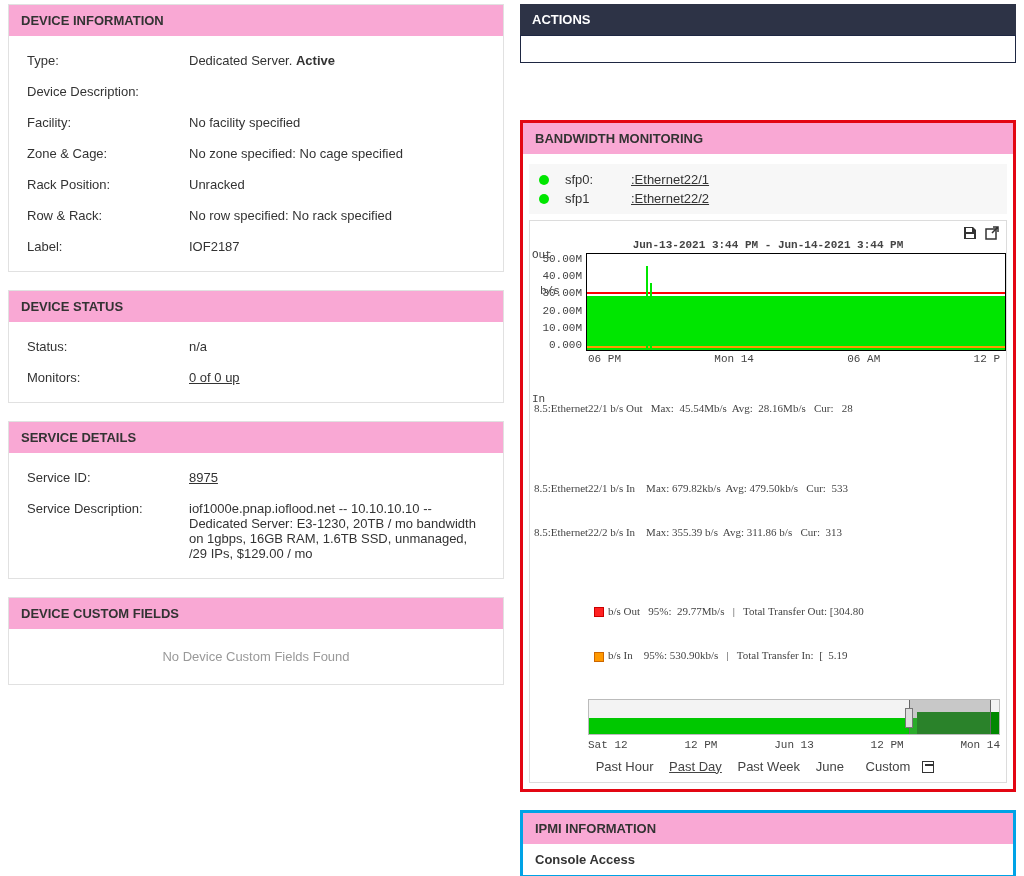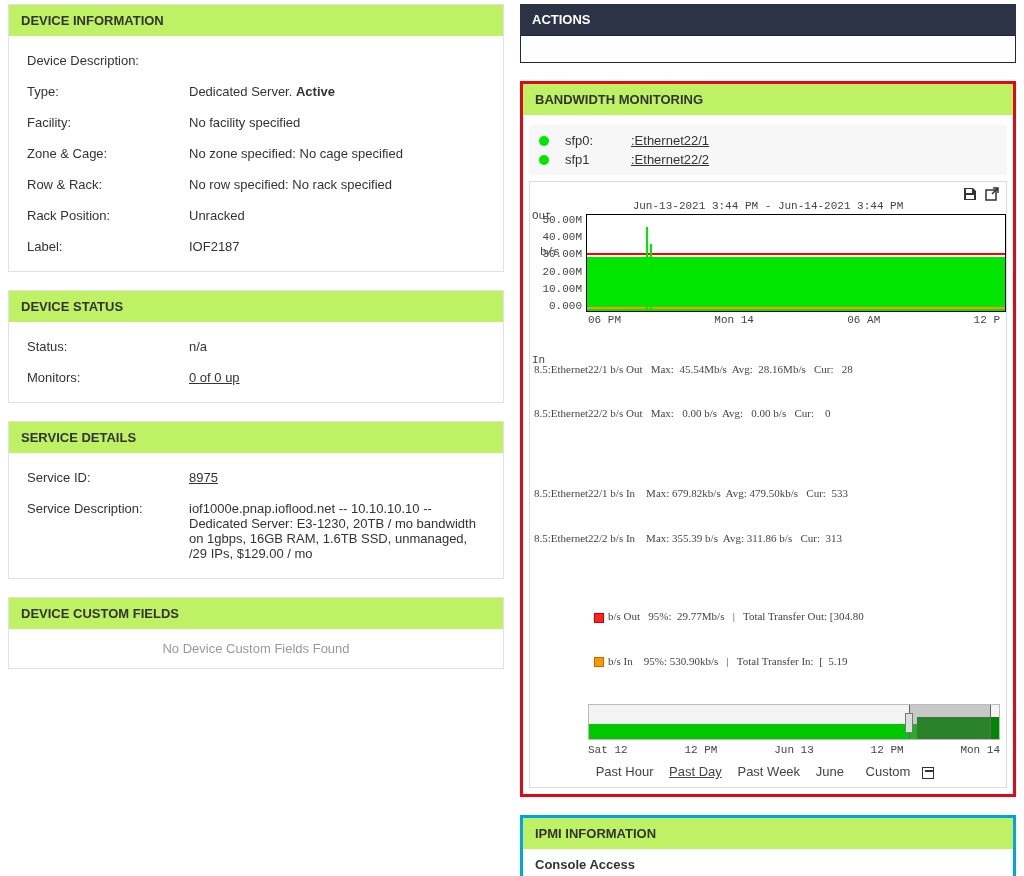--- a/index.html
+++ b/index.html
@@ -7,45 +7,45 @@
     font-family: Arial, Helvetica, sans-serif;
     font-size: 13px;
     color: #333;
     background: #fff;
     width: 1024px;
   }
   .page { display: flex; gap: 16px; padding: 4px 8px 8px 8px; }
   .col { flex: 1; display: flex; flex-direction: column; gap: 18px; }
   .panel { border: 1px solid #e1e1e1; background: #fff; }
   .panel-hd {
-    background: #bef264;
+    background: #f9a8d4;
     padding: 8px 12px;
     font-weight: bold;
     color: #333;
     font-size: 13px;
   }
   .panel-hd.dark { background: #2d3346; color: #fff; }
   .panel-body { padding: 8px 12px; }
   .fields { width: 100%; }
   .fields tr td { padding: 7px 4px; vertical-align: top; font-size: 13px; color: #333; }
   .fields tr td:first-child { width: 160px; }
   a.link { color: #333; text-decoration: underline; }
-  .empty-note { text-align: center; color: #999; padding: 12px 0; font-size: 13px; }
+  .empty-note { text-align: center; color: #999; padding: 20px 0; font-size: 13px; }
   .actions-blank { border: 1px solid #1e2742; height: 28px; background: #fff; }
-  .bordered.red { border: 3px solid #e30613; }
+  .bordered.red { border: 3px solid #e30613; margin-top: 39px; }
   .bordered.blue { border: 3px solid #00a3e6; }
   .iface-list { padding: 6px 10px; background: #f7f7f7; margin-top: 4px; }
   .iface-row { display: flex; align-items: center; gap: 16px; font-size: 13px; padding: 2px 0; }
   .dot { width: 10px; height: 10px; border-radius: 50%; background: #00e600; display: inline-block; }
   .iface-name { width: 50px; }
   
   .chartwrap { border: 1px solid #dcdcdc; margin-top: 6px; font-family: "Courier New", monospace; font-size: 11px; color: #444; background: #fff; position: relative; }
   .chart-icons { position: absolute; right: 6px; top: 4px; display: flex; gap: 6px; }
   .icon-btn { width: 16px; height: 16px; display: flex; align-items: center; justify-content: center; color: #333; cursor: pointer; }
-  .chart-title { text-align: center; padding: 4px 0 2px; margin-top: 14px; }
+  .chart-title { text-align: center; padding: 4px 0 2px; margin-top: 14px; font-weight: bold; }
   .axis-lbl-out { position: absolute; left: 2px; top: 28px; font-size: 11px; }
   .axis-lbl-bs { position: absolute; left: 10px; top: 64px; font-size: 11px; }
   .chart-row { display: flex; }
   .ylabels { width: 56px; text-align: right; padding-right: 4px; display: flex; flex-direction: column; justify-content: space-between; font-size: 11px; }
   .plot { flex: 1; height: 98px; border: 1px solid #000; position: relative; background: #fff; overflow: hidden; }
   .plot .band-green { position: absolute; left: 0; right: 0; bottom: 0; background: #00e600; }
   .plot .line-red { position: absolute; left: 0; right: 0; height: 2px; background: #f00; }
   .plot .line-orange { position: absolute; left: 0; right: 0; height: 2px; background: #f90; }
   .plot .spike { position: absolute; width: 2px; background: #00e600; bottom: 0; }
   .xlabels { display: flex; justify-content: space-between; padding: 2px 6px 4px 58px; font-size: 11px; }
@@ -73,45 +73,45 @@
 <div class="page">
 
   <div class="col">
 
     <div class="panel">
       <div class="panel-hd">DEVICE INFORMATION</div>
       <div class="panel-body">
         <table class="fields">
           <tbody>
               <tr>
-                <td>Device Description:</td>
-                <td></td>
-              </tr>
-          <tr>
             <td>Type:</td>
             <td>
               <span>Dedicated Server.</span>
               <b>Active</b>
             </td>
           </tr>
           <tr>
+                <td>Device Description:</td>
+                <td></td>
+              </tr>
+          <tr>
                 <td>Facility:</td>
                 <td>No facility specified</td>
               </tr>
           <tr>
                 <td>Zone &amp; Cage:</td>
                 <td>No zone specified: No cage specified</td>
               </tr>
           <tr>
+                <td>Rack Position:</td>
+                <td>Unracked</td>
+              </tr>
+          <tr>
                 <td>Row &amp; Rack:</td>
                 <td>No row specified: No rack specified</td>
-              </tr>
-          <tr>
-                <td>Rack Position:</td>
-                <td>Unracked</td>
               </tr>
           <tr>
                 <td>Label:</td>
                 <td>IOF2187</td>
               </tr>
         </tbody>
           </table>
       </div>
     </div>
 
@@ -219,21 +219,20 @@
           </div>
           <div class="xlabels">
             <span>06 PM</span>
             <span>Mon 14</span>
             <span>06 AM</span>
             <span>12 P</span>
           </div>
           <div class="axis-lbl-in">In</div>
           <div class="stats">
             <div>8.5:Ethernet22/1 b/s Out   Max:  45.54Mb/s  Avg:  28.16Mb/s   Cur:   28</div>
-            <div>8.5:Ethernet22/2 b/s Out   Max:   0.00 b/s  Avg:   0.00 b/s   Cur:    0</div>
             <div style="height:6px;"></div>
             <div>8.5:Ethernet22/1 b/s In    Max: 679.82kb/s  Avg: 479.50kb/s   Cur:  533</div>
             <div>8.5:Ethernet22/2 b/s In    Max: 355.39 b/s  Avg: 311.86 b/s   Cur:  313</div>
             <div style="height:4px;"></div>
             <div style="padding-left:60px;"><span class="sq red"></span><span>b/s Out   95%:  29.77Mb/s   |   Total Transfer Out: [304.80</span></div>
             <div style="padding-left:60px;"><span class="sq orange"></span><span>b/s In    95%: 530.90kb/s   |   Total Transfer In:  [  5.19</span></div>
           </div>
           <div class="miniwrap">
             <div class="mini">
               <div class="g" style="height:45%;"></div>

